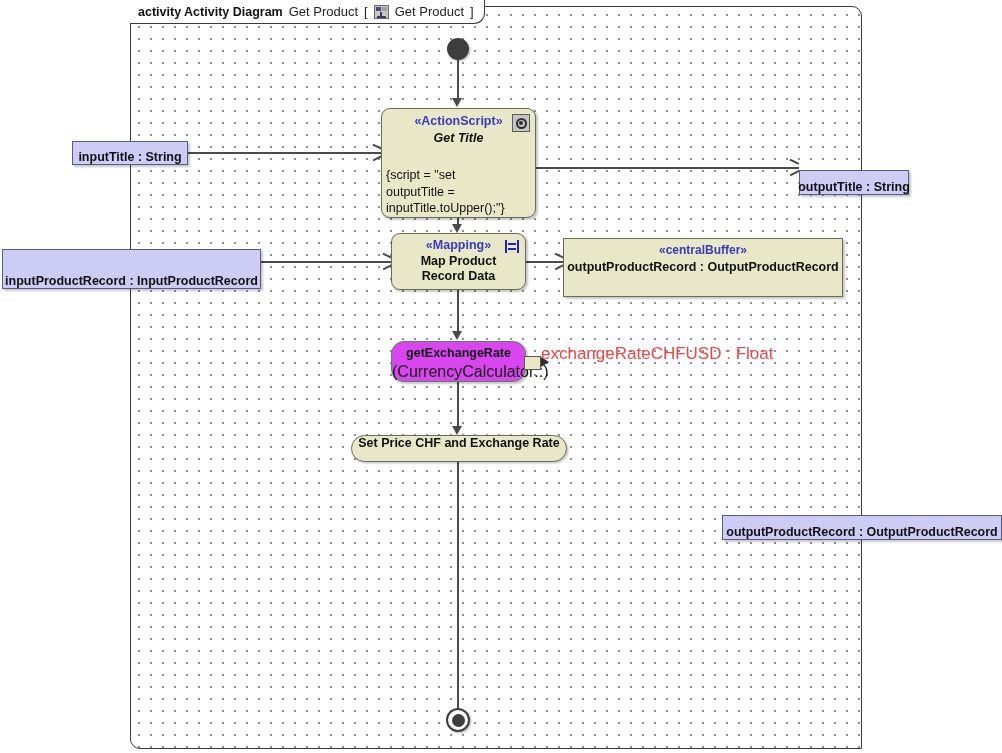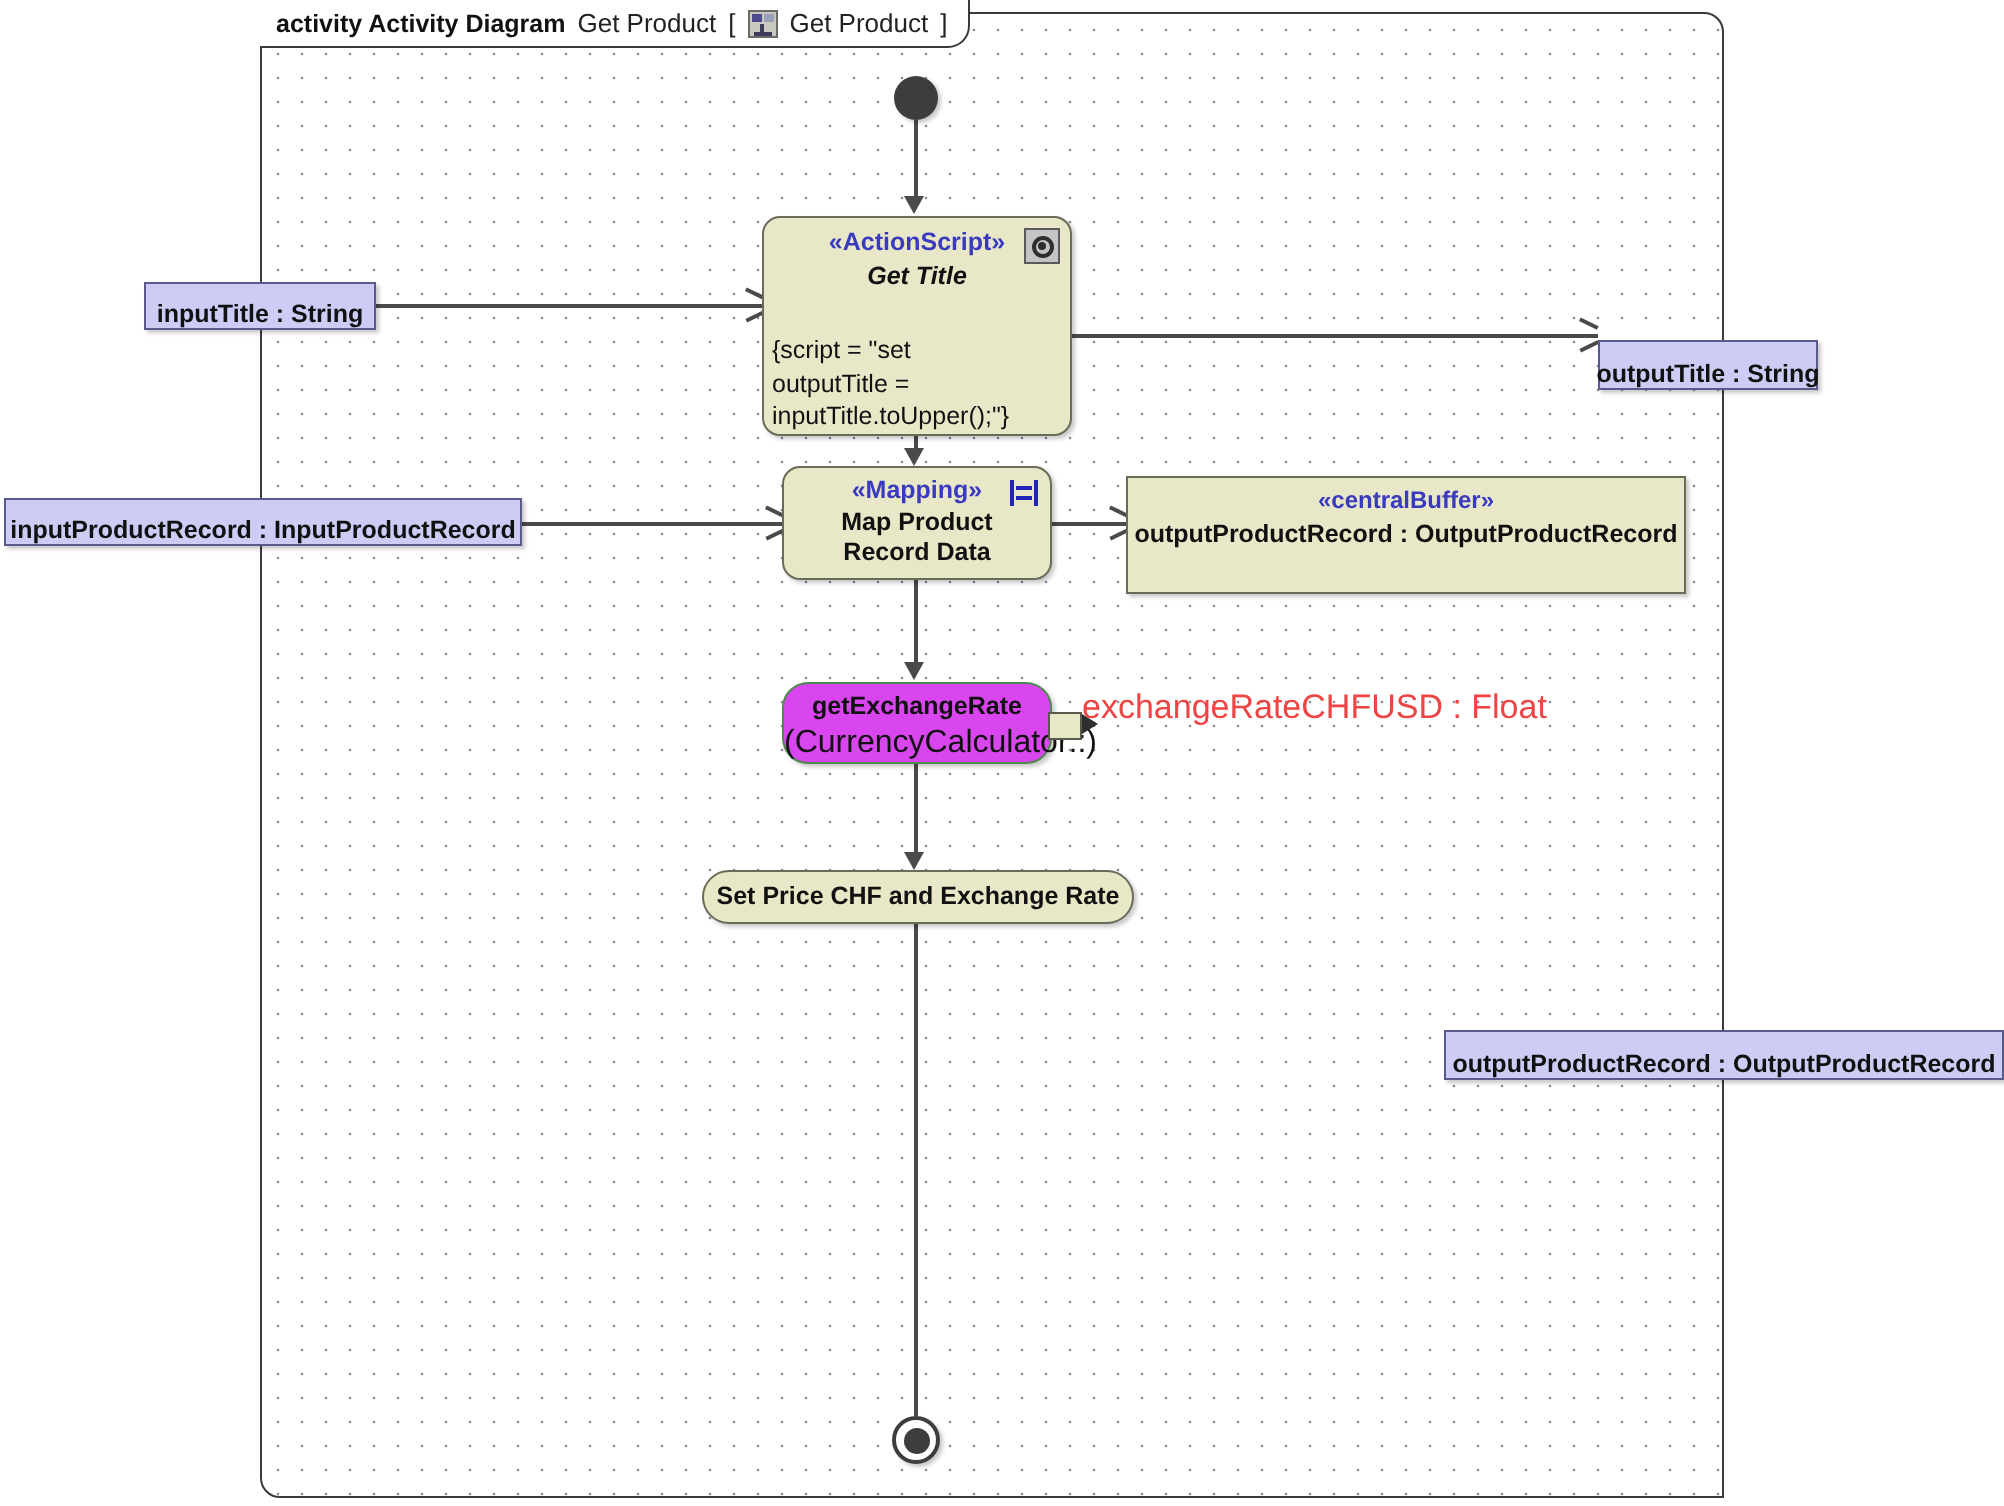--- a/index.html
+++ b/index.html
@@ -253,27 +253,27 @@
     position: absolute;
     left: 541px; top: 344px;
     font-size: 17px;
     color: #ef4444;
     white-space: nowrap;
   }
 
   #node-set-price {
     left: 351px; top: 435px; width: 216px; height: 27px;
     border-radius: 14px;
-    display: flex; align-items: center; justify-content: center;
+    display: flex; justify-content: center;
   }
   #node-set-price .node-name { font-size: 12.5px; }
 
   
   #param-input-title        { left: 72px;  top: 141px; width: 116px; height: 24px; }
-  #param-input-product      { left: 2px;   top: 249px; width: 259px; height: 24px; }
+  #param-input-product      { left: 2px;   top: 249px; width: 259px; height: 40px; }
   #param-output-title       { left: 799px; top: 170px; width: 110px; height: 25px; }
   #param-output-product     { left: 722px; top: 515px; width: 280px; height: 25px; }
 
   
   #initial-node {
     position: absolute;
     left: 447px; top: 38px;
     width: 22px; height: 22px;
     border-radius: 50%;
     background: #3d3d3d;

